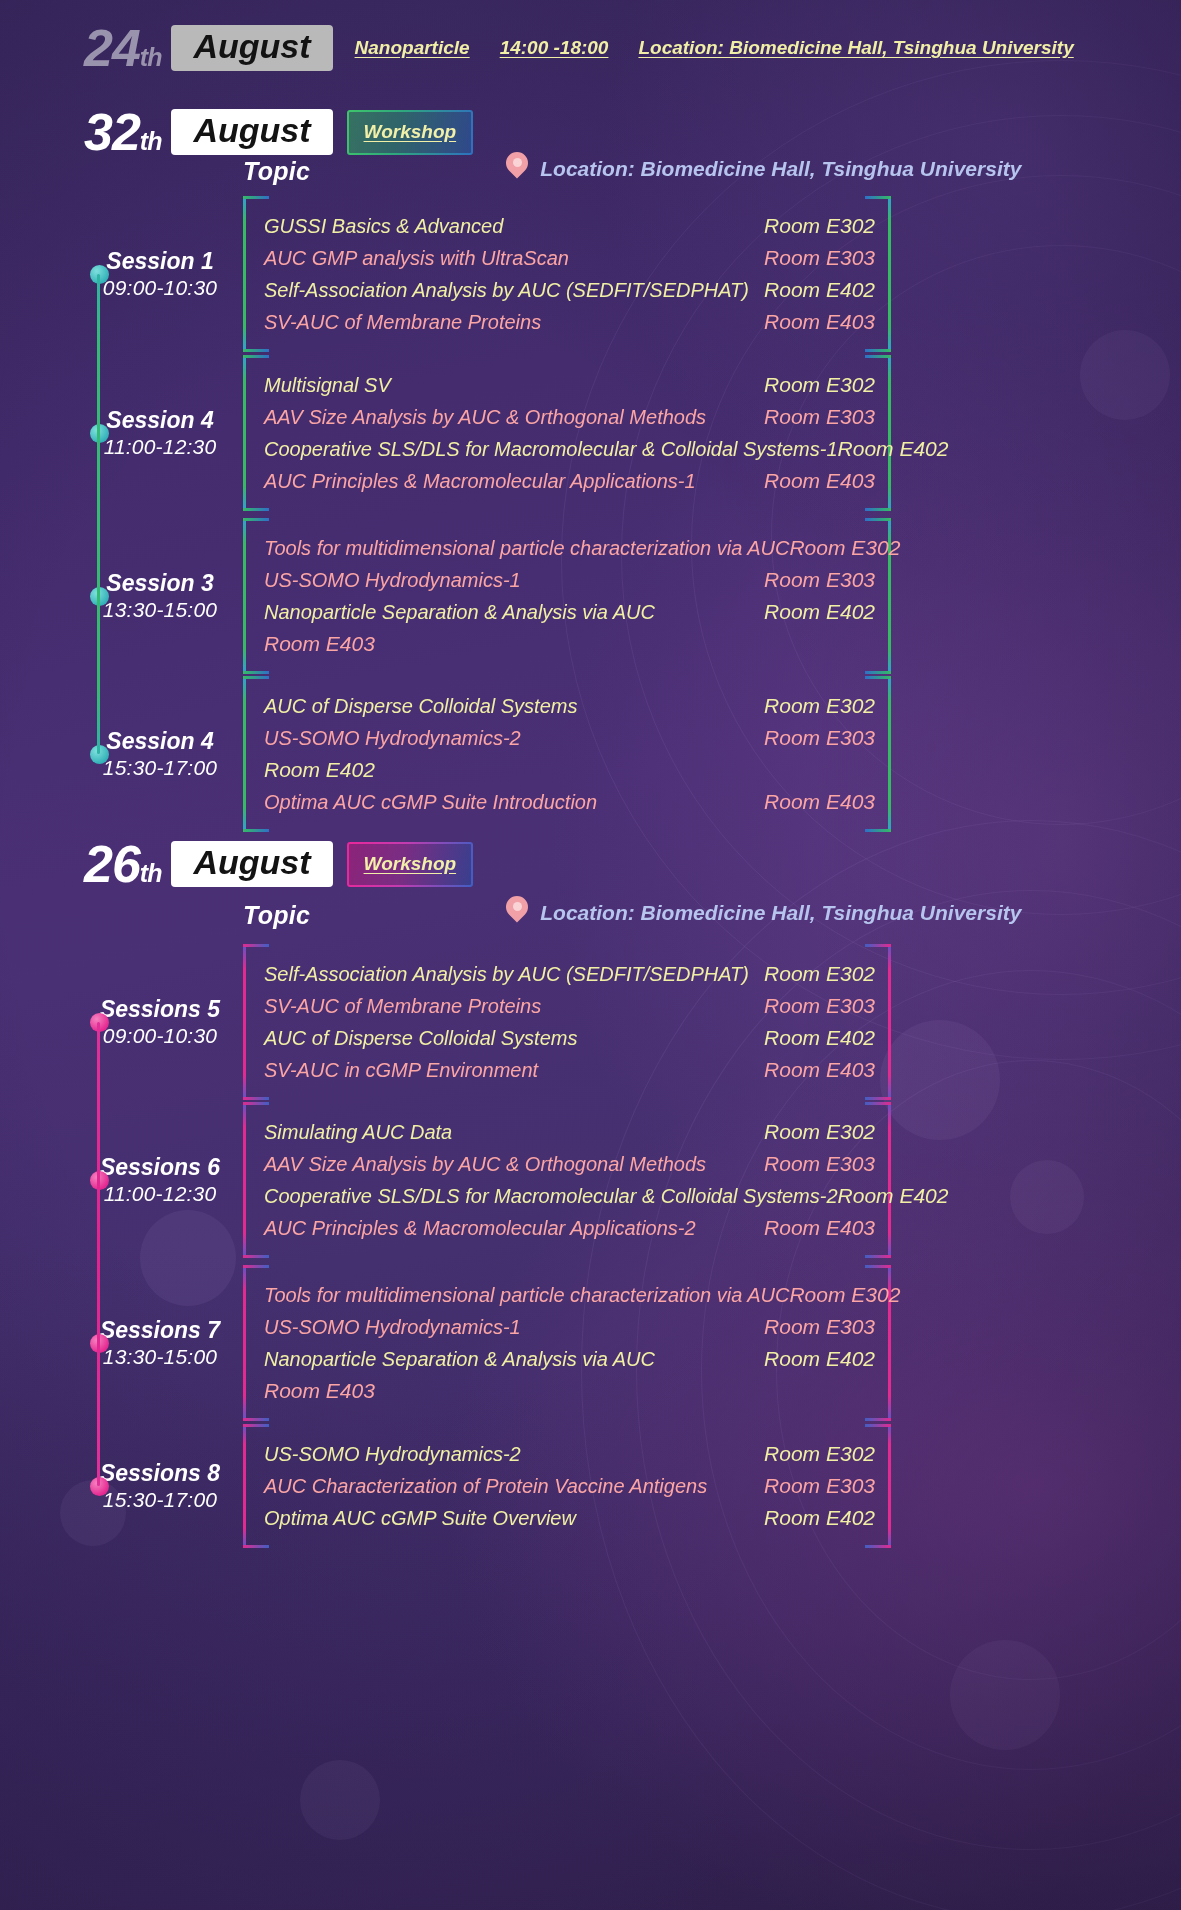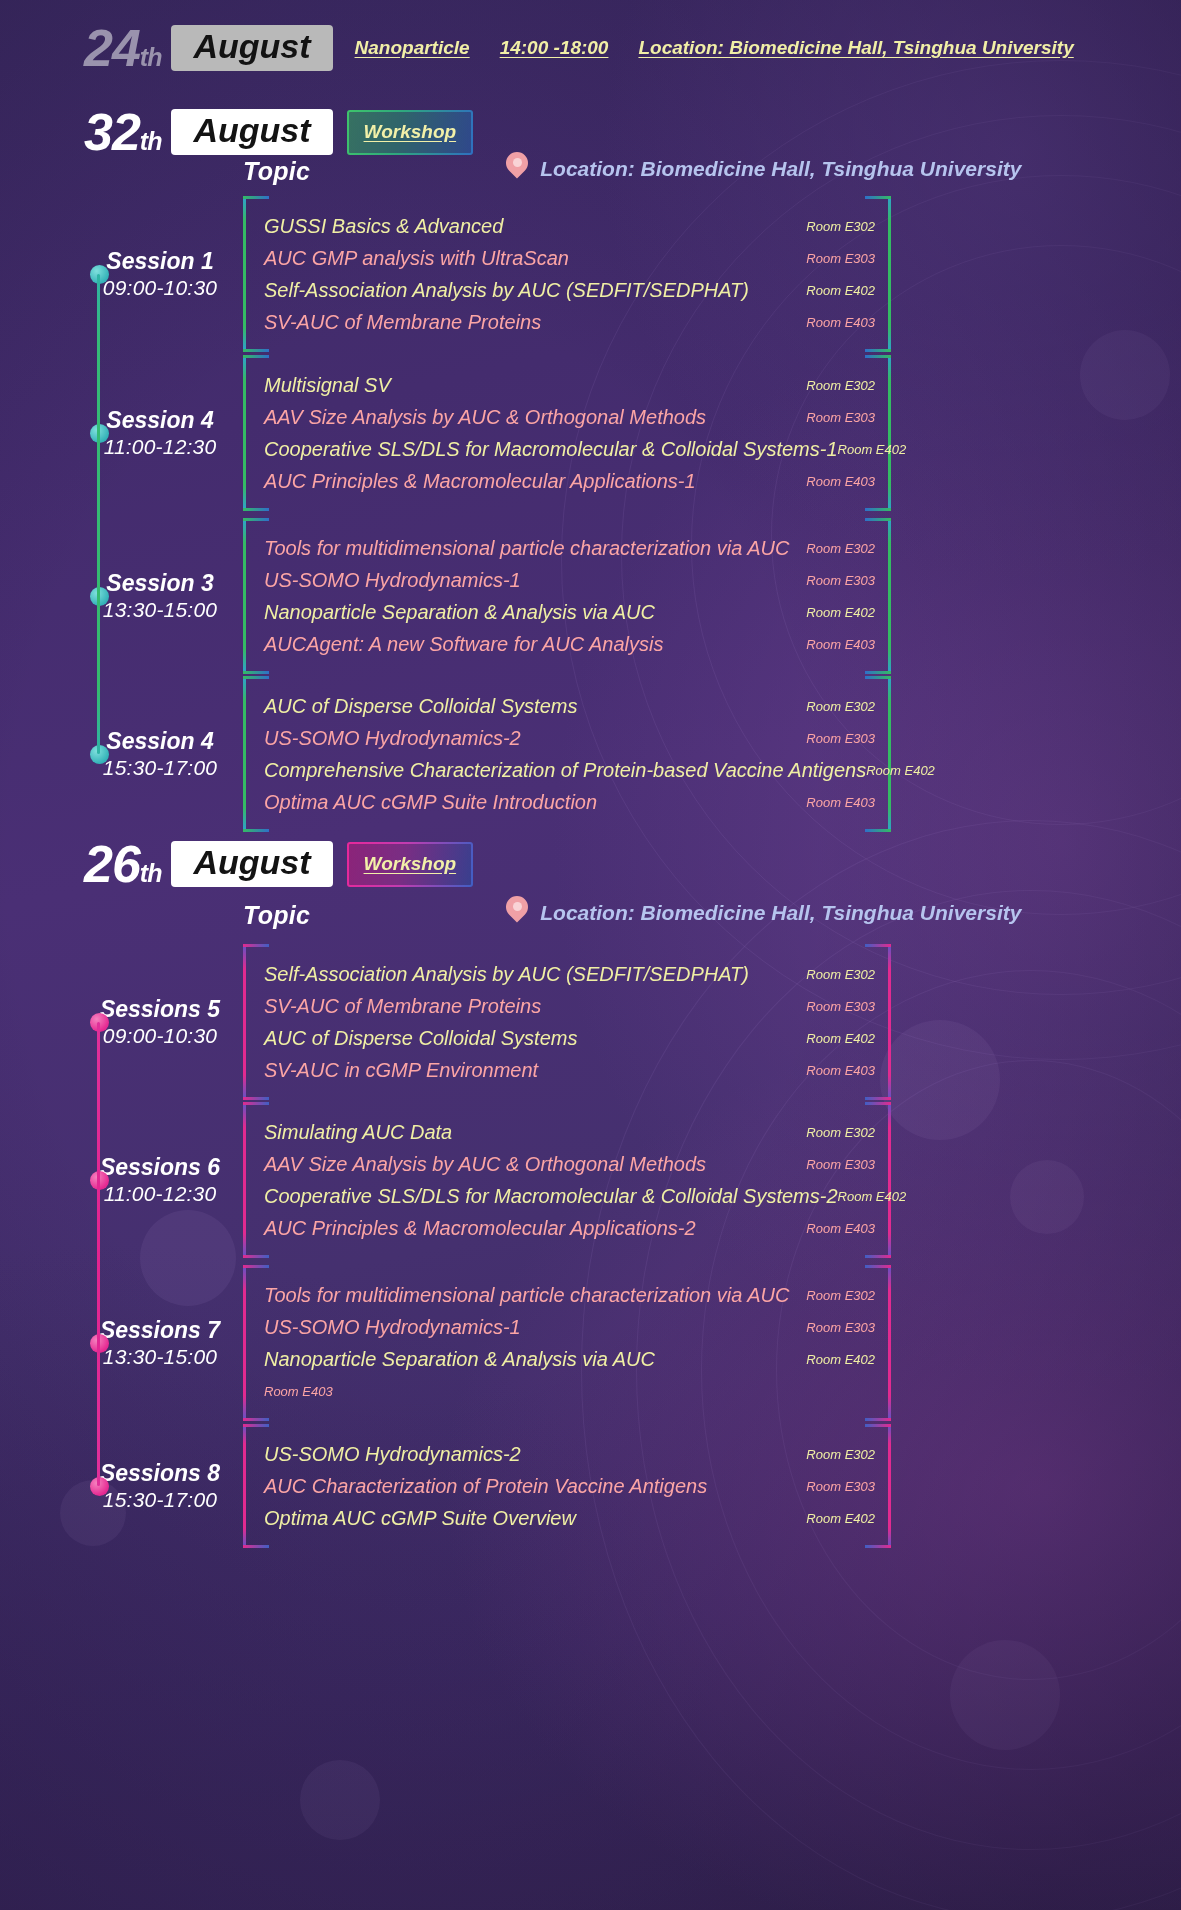--- a/index.html
+++ b/index.html
@@ -128,21 +128,21 @@
   .fr-p .rv { background:linear-gradient(180deg,#5b55c8 0%,#e22a90 16%,#e22a90 84%,#5b55c8 100%); }
   .fr-p .th.l { background:linear-gradient(90deg,#e22a90,#3f5fc4); }
   .fr-p .th.r { background:linear-gradient(270deg,#e22a90,#3f5fc4); }
   .fr-p .bh.l { background:linear-gradient(90deg,#e22a90,#3f5fc4); }
   .fr-p .bh.r { background:linear-gradient(270deg,#e22a90,#3f5fc4); }
 
   
   .rows { position:absolute; }
   .row { display:flex; align-items:center; justify-content:space-between; }
   .row .tpc { font-size:20px; white-space:nowrap; }
-  .row .rm  { font-size:13px; white-space:nowrap; text-align:left; }
+  .row .rm  { font-size:21px; white-space:nowrap; text-align:left; }
   .row.y .tpc, .row.y .rm { color:#f0efa4; }
   .row.w .tpc, .row.w .rm { color:#fca5a5; }
 </style>
 </head>
 <body>
 
 <div id="bg">
   <div class="bgbase"></div>
   <div class="swirl" style="right:-380px; top:60px; width:1000px; height:1000px;">
     <span style="left:0;   top:0;   width:1000px; height:1000px;"></span>
@@ -268,21 +268,20 @@
       </div>
       <div class="row w" style="height: 32px;">
         <span class="tpc">US-SOMO Hydrodynamics-1</span>
         <span class="rm">Room E303</span>
       </div>
       <div class="row y" style="height: 32px;">
         <span class="tpc">Nanoparticle Separation &amp; Analysis via AUC</span>
         <span class="rm">Room E402</span>
       </div>
       <div class="row w" style="height: 32px;">
-        <span class="tpc">AUCAgent: A new Software for AUC Analysis</span>
         <span class="rm">Room E403</span>
       </div>
     </div>
     <div class="slabel" style="left: 50px; width: 220px; top: 570px;">
       <div class="nm">Session 3</div>
       <div class="tm">13:30-15:00</div>
     </div>
     <div class="dot g" style="left: 90px; top: 587px;"></div>
     <div class="frame fr-g" style="left: 243px; top: 676px; width: 648px; height: 156px;">
       <div class="edge lv"></div>
@@ -295,21 +294,20 @@
     <div class="rows" style="left: 264px; top: 690px; width: 611px;">
       <div class="row y" style="height: 32px;">
         <span class="tpc">AUC of Disperse Colloidal Systems</span>
         <span class="rm">Room E302</span>
       </div>
       <div class="row w" style="height: 32px;">
         <span class="tpc">US-SOMO Hydrodynamics-2</span>
         <span class="rm">Room E303</span>
       </div>
       <div class="row y" style="height: 32px;">
-        <span class="tpc">Comprehensive Characterization of Protein-based Vaccine Antigens</span>
         <span class="rm">Room E402</span>
       </div>
       <div class="row w" style="height: 32px;">
         <span class="tpc">Optima AUC cGMP Suite Introduction</span>
         <span class="rm">Room E403</span>
       </div>
     </div>
     <div class="slabel" style="left: 50px; width: 220px; top: 728px;">
       <div class="nm">Session 4</div>
       <div class="tm">15:30-17:00</div>

